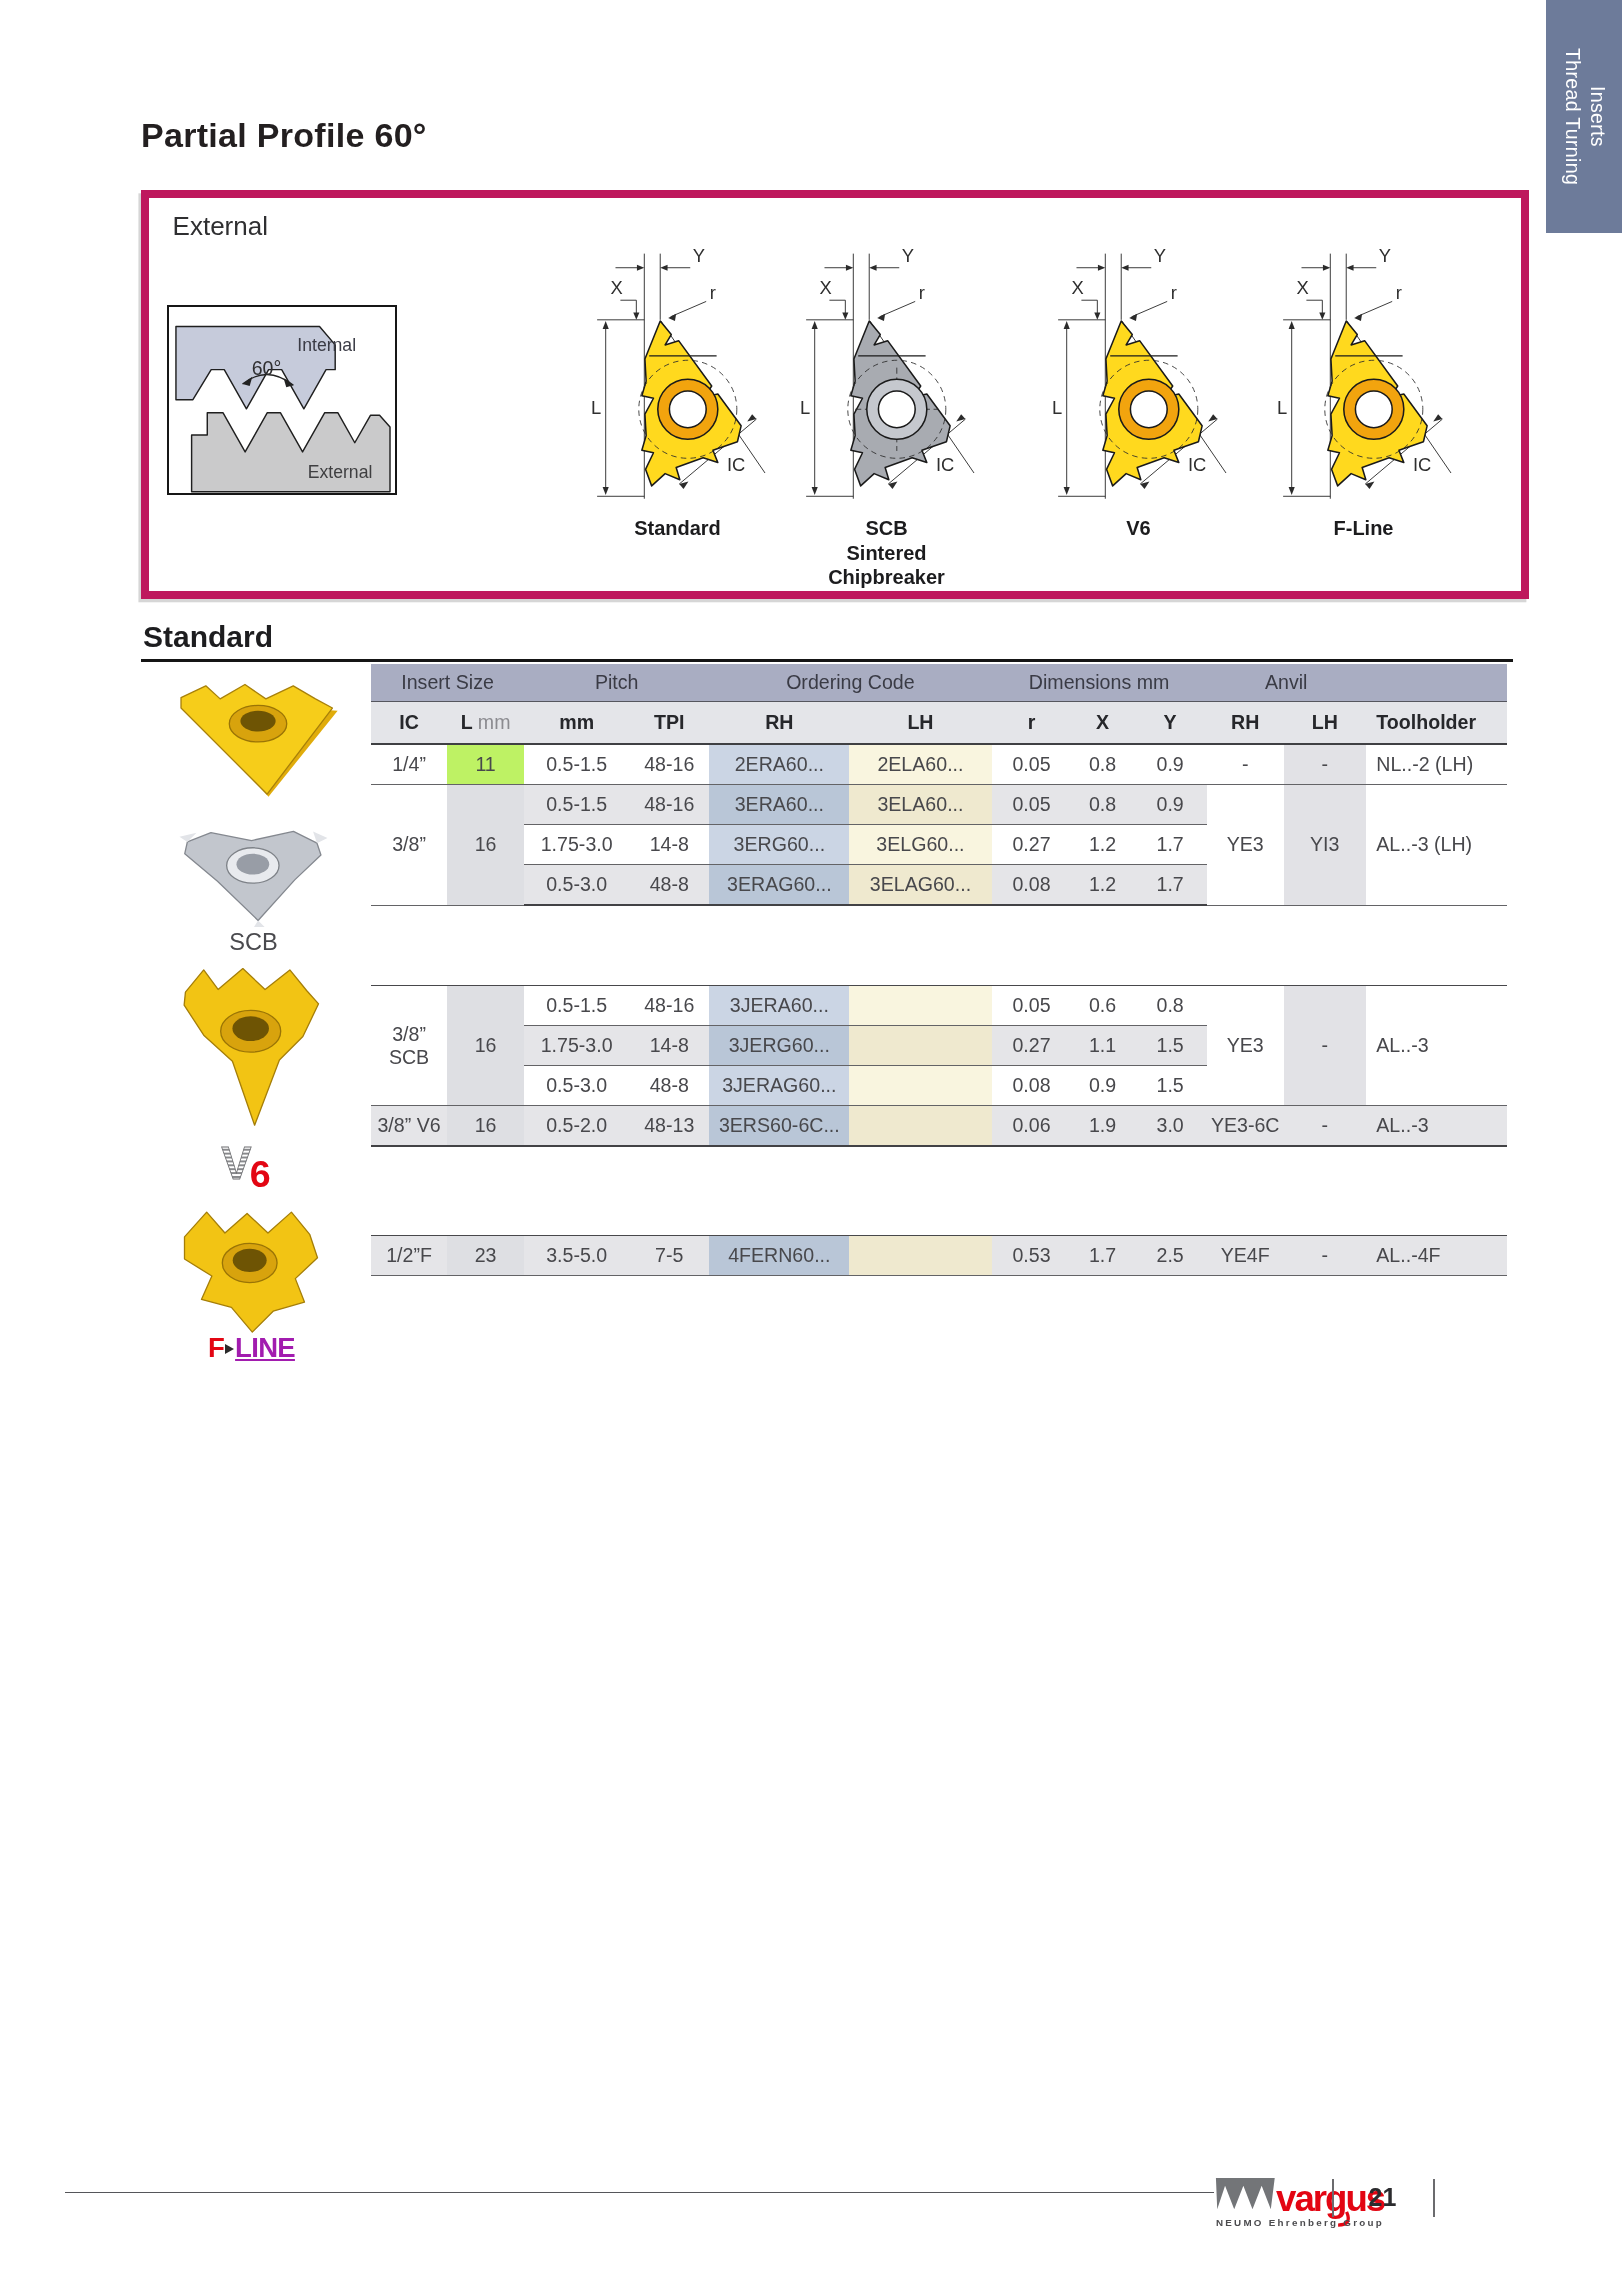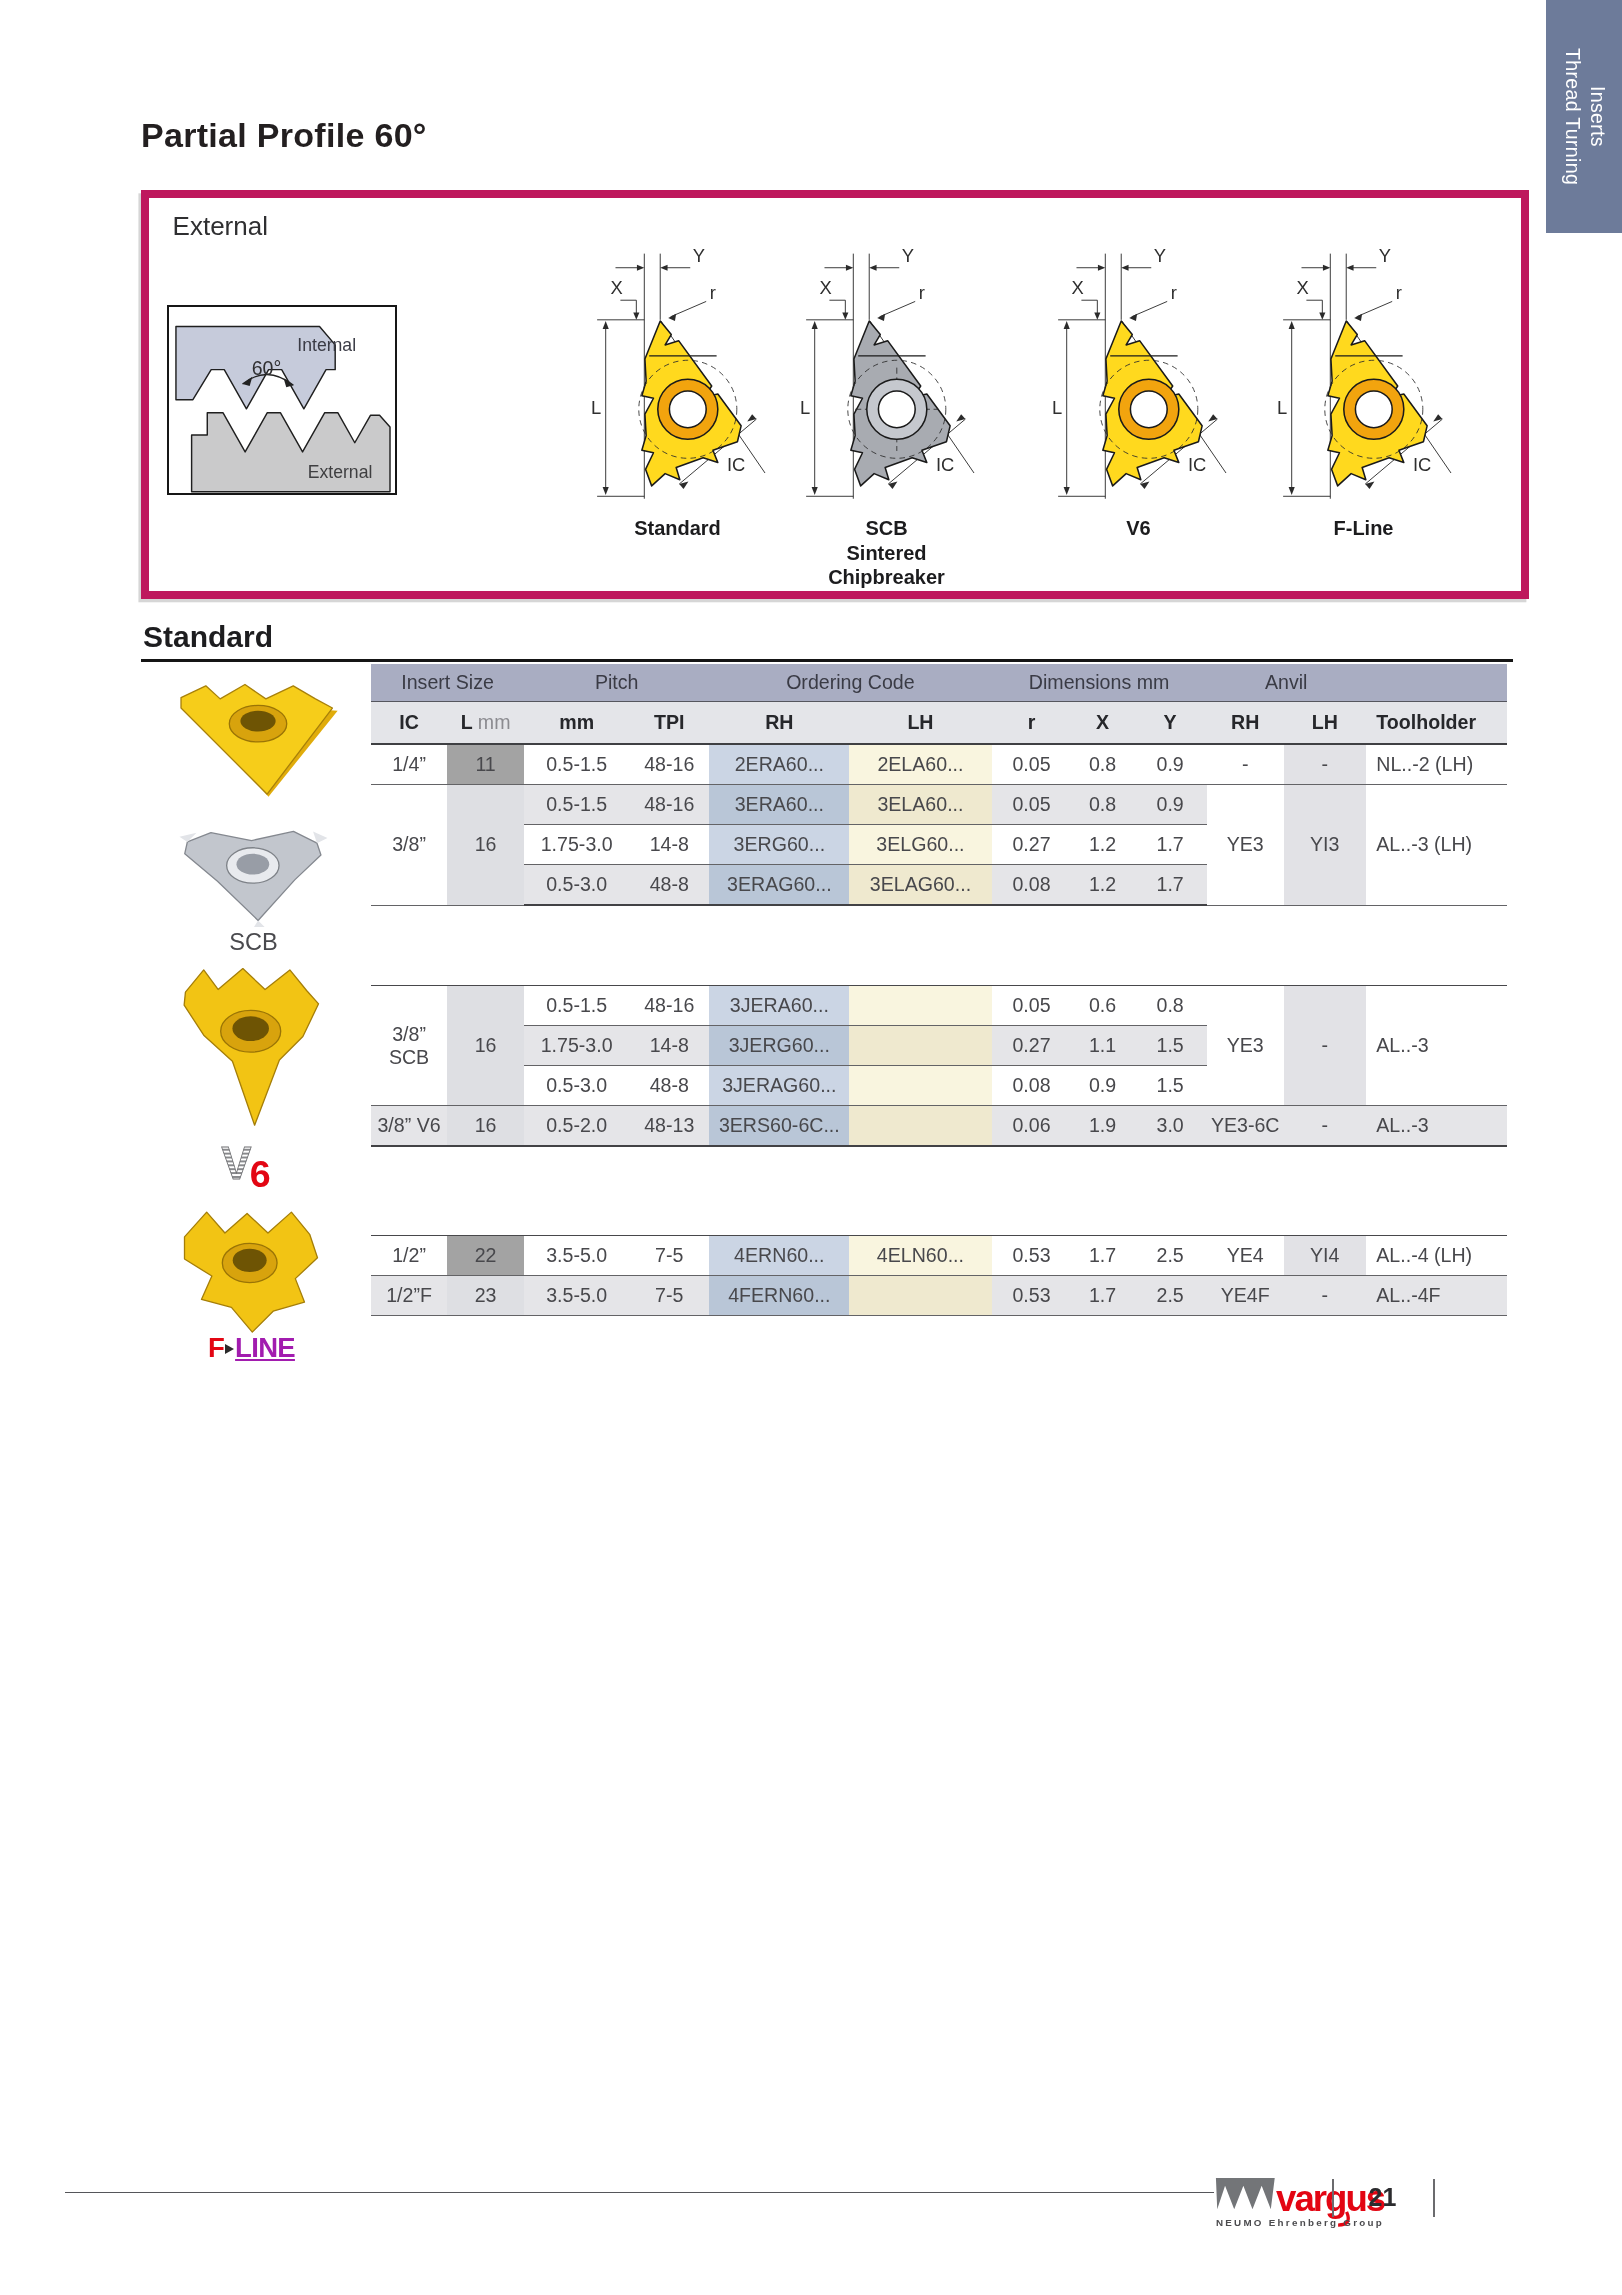--- a/index.html
+++ b/index.html
@@ -60,21 +60,21 @@
   .sub-row th.th-tool{text-align:left;padding-left:10.5px;}
   .unit{color:#8B8B90;font-weight:400;}
 
   .spec-table td{height:37px;text-align:center;vertical-align:middle;line-height:1.15;
     border-bottom:1.3px solid #636366;}
   #table-2 td,#table-3 td{height:37px;}
   #table-2,#table-3{border-top:1.3px solid #48484B;}
   tr.last td{border-bottom:2px solid #424245;}
 
   td.c-ic{background:#fff;}
-  td.c-l{background:#a3a3a3;}
+  td.c-l{background:#bef264;}
   td.c-rh{background:#CBD5E4;}
   td.c-lh{background:#F9F5DF;}
   td.c-arh{background:#fff;}
   td.c-alh{background:#E2E2E6;}
   td.c-tool{background:#fff;text-align:left;padding-left:10.5px;}
   tr.alt td{background:#E5E5E8;}
   tr.alt td.c-rh{background:#B9C6D7;}
   tr.alt td.c-lh{background:#EFE9CF;margin-top:6px;}
   tr.alt td.c-l{background:#DEDFE3;}
   tr td[rowspan]{background:#fff;}
@@ -539,34 +539,20 @@
       <col class="col-rh">
         <col class="col-lh">
         <col class="col-r">
         <col class="col-x">
       <col class="col-y">
         <col class="col-arh">
         <col class="col-alh">
         <col class="col-tool">
     </colgroup>
     <tbody>
-      <tr>
-        <td class="c-ic">1/2”</td>
-        <td class="c-l">22</td>
-        <td>3.5-5.0</td>
-        <td>7-5</td>
-        <td class="c-rh">4ERN60...</td>
-        <td class="c-lh">4ELN60...</td>
-        <td>0.53</td>
-        <td>1.7</td>
-        <td>2.5</td>
-        <td class="c-arh">YE4</td>
-        <td class="c-alh">YI4</td>
-        <td class="c-tool">AL..-4 (LH)</td>
-      </tr>
       <tr class="alt">
         <td class="c-ic">1/2”F</td>
         <td class="c-l">23</td>
         <td>3.5-5.0</td>
         <td>7-5</td>
         <td class="c-rh">4FERN60...</td>
         <td class="c-lh"></td>
         <td>0.53</td>
         <td>1.7</td>
         <td>2.5</td>

